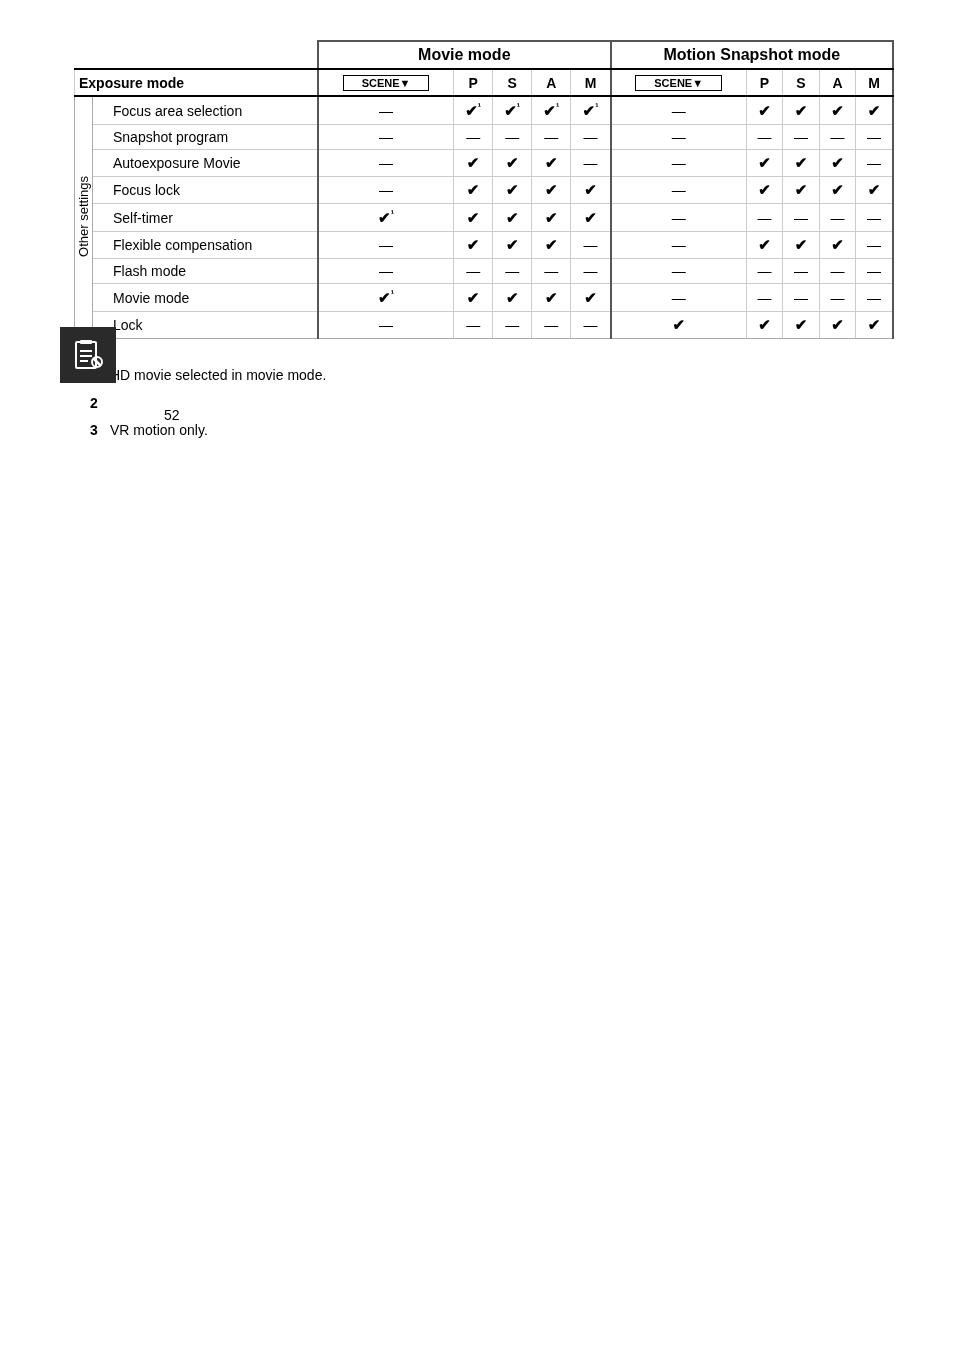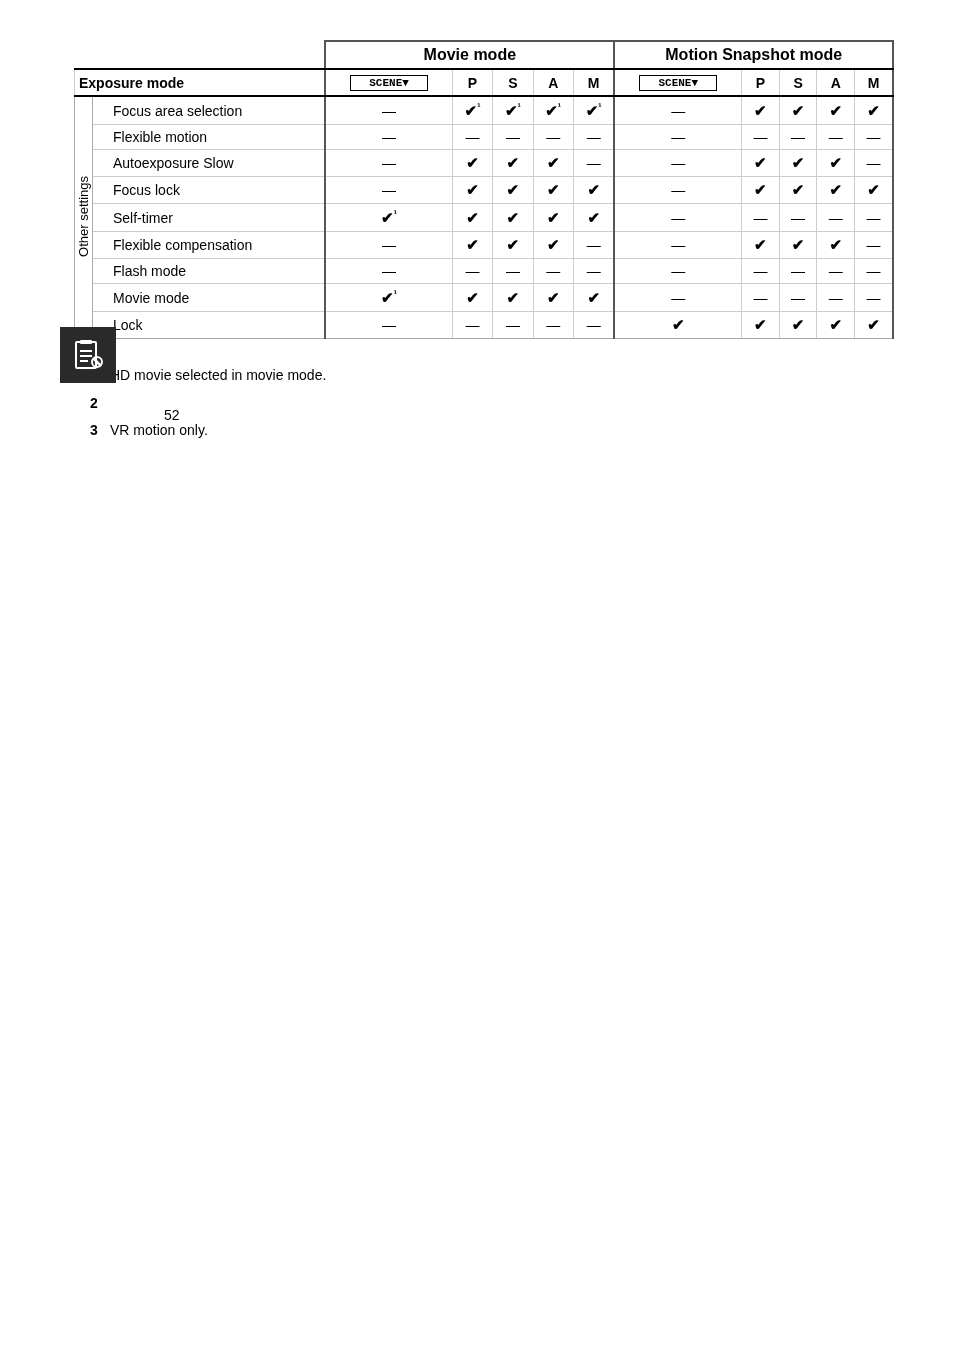--- a/index.html
+++ b/index.html
@@ -65,21 +65,20 @@
     }
 
     .scene-icon {
       font-size: 11px;
       font-weight: bold;
       border: 1px solid #000;
       padding: 1px 18px;
       display: inline-block;
       line-height: 1.1;
       vertical-align: middle;
-      font-family: Liberation Mono, monospace;
     }
 
     .footnotes {
       margin-top: 16px;
       margin-left: 30px;
       font-size: 14px;
       line-height: 1.8;
     }
 
     .footnote-item {
@@ -179,34 +178,34 @@
             <td><span class="check"><b>✔</b><sup class="superscript">¹</sup></span></td>
             <td><span class="check"><b>✔</b><sup class="superscript">¹</sup></span></td>
             <td style="border-right: 2px solid rgb(85, 85, 85);"><span class="check"><b>✔</b><sup class="superscript">¹</sup></span></td>
             <td style="border-left: 2px solid rgb(85, 85, 85);"><span class="dash">—</span></td>
             <td><span class="check"><b>✔</b></span></td>
             <td><span class="check"><b>✔</b></span></td>
             <td><span class="check"><b>✔</b></span></td>
             <td style="border-right: 2px solid rgb(85, 85, 85);"><span class="check"><b>✔</b></span></td>
           </tr>
           <tr>
-            <td class="row-label">Flexible motion</td>
-            <td style="border-left: 2px solid rgb(85, 85, 85);"><span class="dash">—</span></td>
-            <td><span class="dash">—</span></td>
-            <td><span class="dash">—</span></td>
-            <td><span class="dash">—</span></td>
-            <td style="border-right: 2px solid rgb(85, 85, 85);"><span class="dash">—</span></td>
-            <td style="border-left: 2px solid rgb(85, 85, 85);"><span class="dash">—</span></td>
-            <td><span class="dash">—</span></td>
-            <td><span class="dash">—</span></td>
-            <td><span class="dash">—</span></td>
-            <td style="border-right: 2px solid rgb(85, 85, 85);"><span class="dash">—</span></td>
-          </tr>
-          <tr>
-            <td class="row-label">Autoexposure Slow</td>
+            <td class="row-label">Snapshot program</td>
+            <td style="border-left: 2px solid rgb(85, 85, 85);"><span class="dash">—</span></td>
+            <td><span class="dash">—</span></td>
+            <td><span class="dash">—</span></td>
+            <td><span class="dash">—</span></td>
+            <td style="border-right: 2px solid rgb(85, 85, 85);"><span class="dash">—</span></td>
+            <td style="border-left: 2px solid rgb(85, 85, 85);"><span class="dash">—</span></td>
+            <td><span class="dash">—</span></td>
+            <td><span class="dash">—</span></td>
+            <td><span class="dash">—</span></td>
+            <td style="border-right: 2px solid rgb(85, 85, 85);"><span class="dash">—</span></td>
+          </tr>
+          <tr>
+            <td class="row-label">Autoexposure Movie</td>
             <td style="border-left: 2px solid rgb(85, 85, 85);"><span class="dash">—</span></td>
             <td><span class="check"><b>✔</b></span></td>
             <td><span class="check"><b>✔</b></span></td>
             <td><span class="check"><b>✔</b></span></td>
             <td style="border-right: 2px solid rgb(85, 85, 85);"><span class="dash">—</span></td>
             <td style="border-left: 2px solid rgb(85, 85, 85);"><span class="dash">—</span></td>
             <td><span class="check"><b>✔</b></span></td>
             <td><span class="check"><b>✔</b></span></td>
             <td><span class="check"><b>✔</b></span></td>
             <td style="border-right: 2px solid rgb(85, 85, 85);"><span class="dash">—</span></td>

